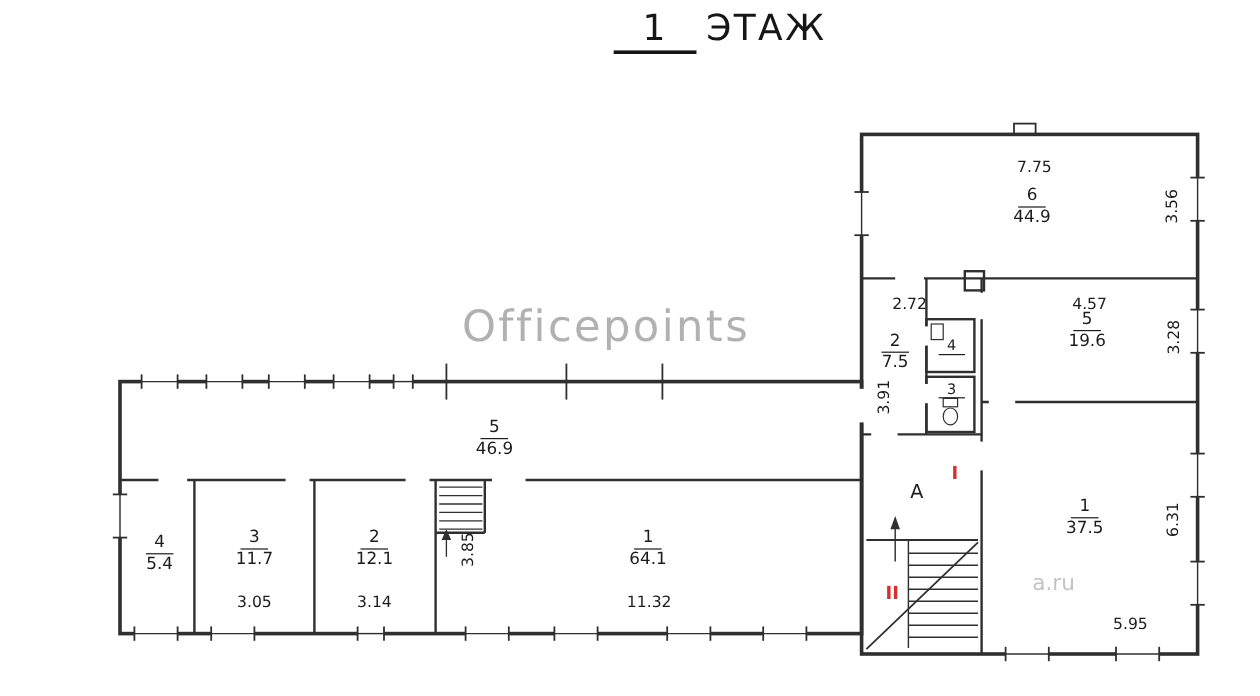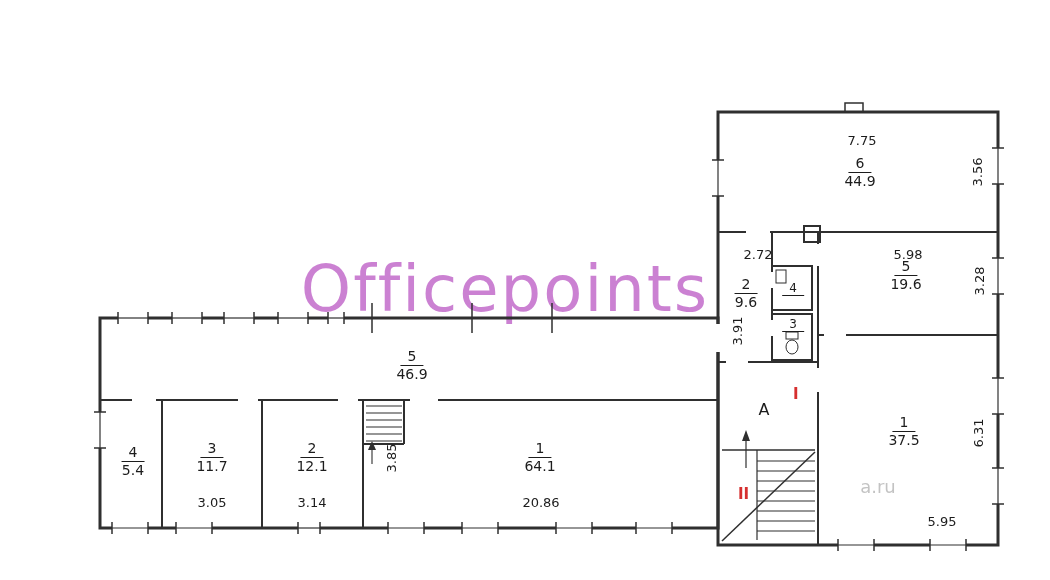--- a/index.html
+++ b/index.html
@@ -7,21 +7,21 @@
        font-family:"DejaVu Sans",sans-serif;color:#222;}
   .plan{position:relative;width:1050px;height:580px;background:#fff;}
   .plan svg{position:absolute;left:0;top:0;}
 
   .title{position:absolute;left:600px;top:6px;transform:translateX(-50%);
          font-size:30px;letter-spacing:2px;color:#161616;white-space:nowrap;}
   .title .num{display:inline-block;border-bottom:3px solid #161616;
               padding:0 24px 1px 24px;margin-right:8px;}
 
   .watermark{position:absolute;left:505px;top:252px;transform:translateX(-50%);
-             font-size:64px;color:#a21caf;opacity:.55;letter-spacing:2px;
+             font-size:36px;color:#737373;opacity:.55;letter-spacing:2px;
              white-space:nowrap;pointer-events:none;}
   .watermark-frag{position:absolute;left:878px;top:476px;transform:translateX(-50%);
              font-size:18px;color:#b5b5b5;opacity:.8;white-space:nowrap;}
 
   .room-label{position:absolute;transform:translateX(-50%);text-align:center;
               font-size:14px;line-height:1.2;color:#1c1c1c;white-space:nowrap;}
   .room-label .num{display:inline-block;padding:0 7px;border-bottom:1.5px solid #1c1c1c;}
   .room-label .area{display:block;}
   .room-label.small{font-size:12px;}
   .stair-label{position:absolute;transform:translateX(-50%);font-size:16px;color:#1c1c1c;}
@@ -30,20 +30,23 @@
        color:#1c1c1c;white-space:nowrap;}
   .dim.vert{transform:translate(-50%,-50%) rotate(-90deg);}
 
   .mark{position:absolute;color:#d62f2f;font-weight:bold;font-size:15px;}
 </style>
 </head>
 <body>
 
 <div class="plan">
 
+  <div class="title">
+    <span class="num">1</span><span>ЭТАЖ</span>
+  </div>
 
   <div class="watermark">Officepoints</div>
   <div class="watermark-frag">а.ru</div>
 
   <svg width="1050" height="580" viewBox="0 0 1050 580">
 
     <g stroke="#2f2f2f" stroke-width="3" fill="none">
       <rect x="718" y="112" width="280" height="433"></rect>
       <rect x="100" y="318" width="618" height="210"></rect>
     </g>
@@ -213,21 +216,21 @@
   <div class="room-label" style="left:860px;top:155px;">
     <span class="num">6</span>
     <span class="area">44.9</span>
   </div>
   <div class="room-label" style="left:906px;top:258px;">
     <span class="num">5</span>
     <span class="area">19.6</span>
   </div>
   <div class="room-label" style="left:746px;top:276px;">
     <span class="num">2</span>
-    <span class="area">9.6</span>
+    <span class="area">7.5</span>
   </div>
   <div class="room-label small" style="left:793px;top:281px;">
     <span class="num">4</span>
   </div>
   <div class="room-label small" style="left:793px;top:317px;">
     <span class="num">3</span>
   </div>
   <div class="room-label" style="left:904px;top:414px;">
     <span class="num">1</span>
     <span class="area">37.5</span>
@@ -251,26 +254,26 @@
     <span class="area">12.1</span>
   </div>
   <div class="room-label" style="left:540px;top:440px;">
     <span class="num">1</span>
     <span class="area">64.1</span>
   </div>
 
   <div class="dim" style="left:862px;top:140px;">7.75</div>
   <div class="dim vert" style="left:977px;top:172px;">3.56</div>
   <div class="dim" style="left:758px;top:254px;">2.72</div>
-  <div class="dim" style="left:908px;top:254px;">5.98</div>
+  <div class="dim" style="left:908px;top:254px;">4.57</div>
   <div class="dim vert" style="left:979px;top:281px;">3.28</div>
   <div class="dim vert" style="left:737px;top:331px;">3.91</div>
   <div class="dim vert" style="left:978px;top:433px;">6.31</div>
   <div class="dim" style="left:904px;top:521px;margin-left:38px;">5.95</div>
   <div class="dim" style="left:212px;top:502px;">3.05</div>
   <div class="dim" style="left:312px;top:502px;">3.14</div>
-  <div class="dim" style="left:541px;top:502px;">20.86</div>
+  <div class="dim" style="left:541px;top:502px;">11.32</div>
   <div class="dim vert" style="left:391px;top:458px;">3.85</div>
 
   <div class="mark" style="left:793px;top:385px;">I</div>
   <div class="mark" style="left:738px;top:485px;">II</div>
 
 </div>
 
 </body></html>

